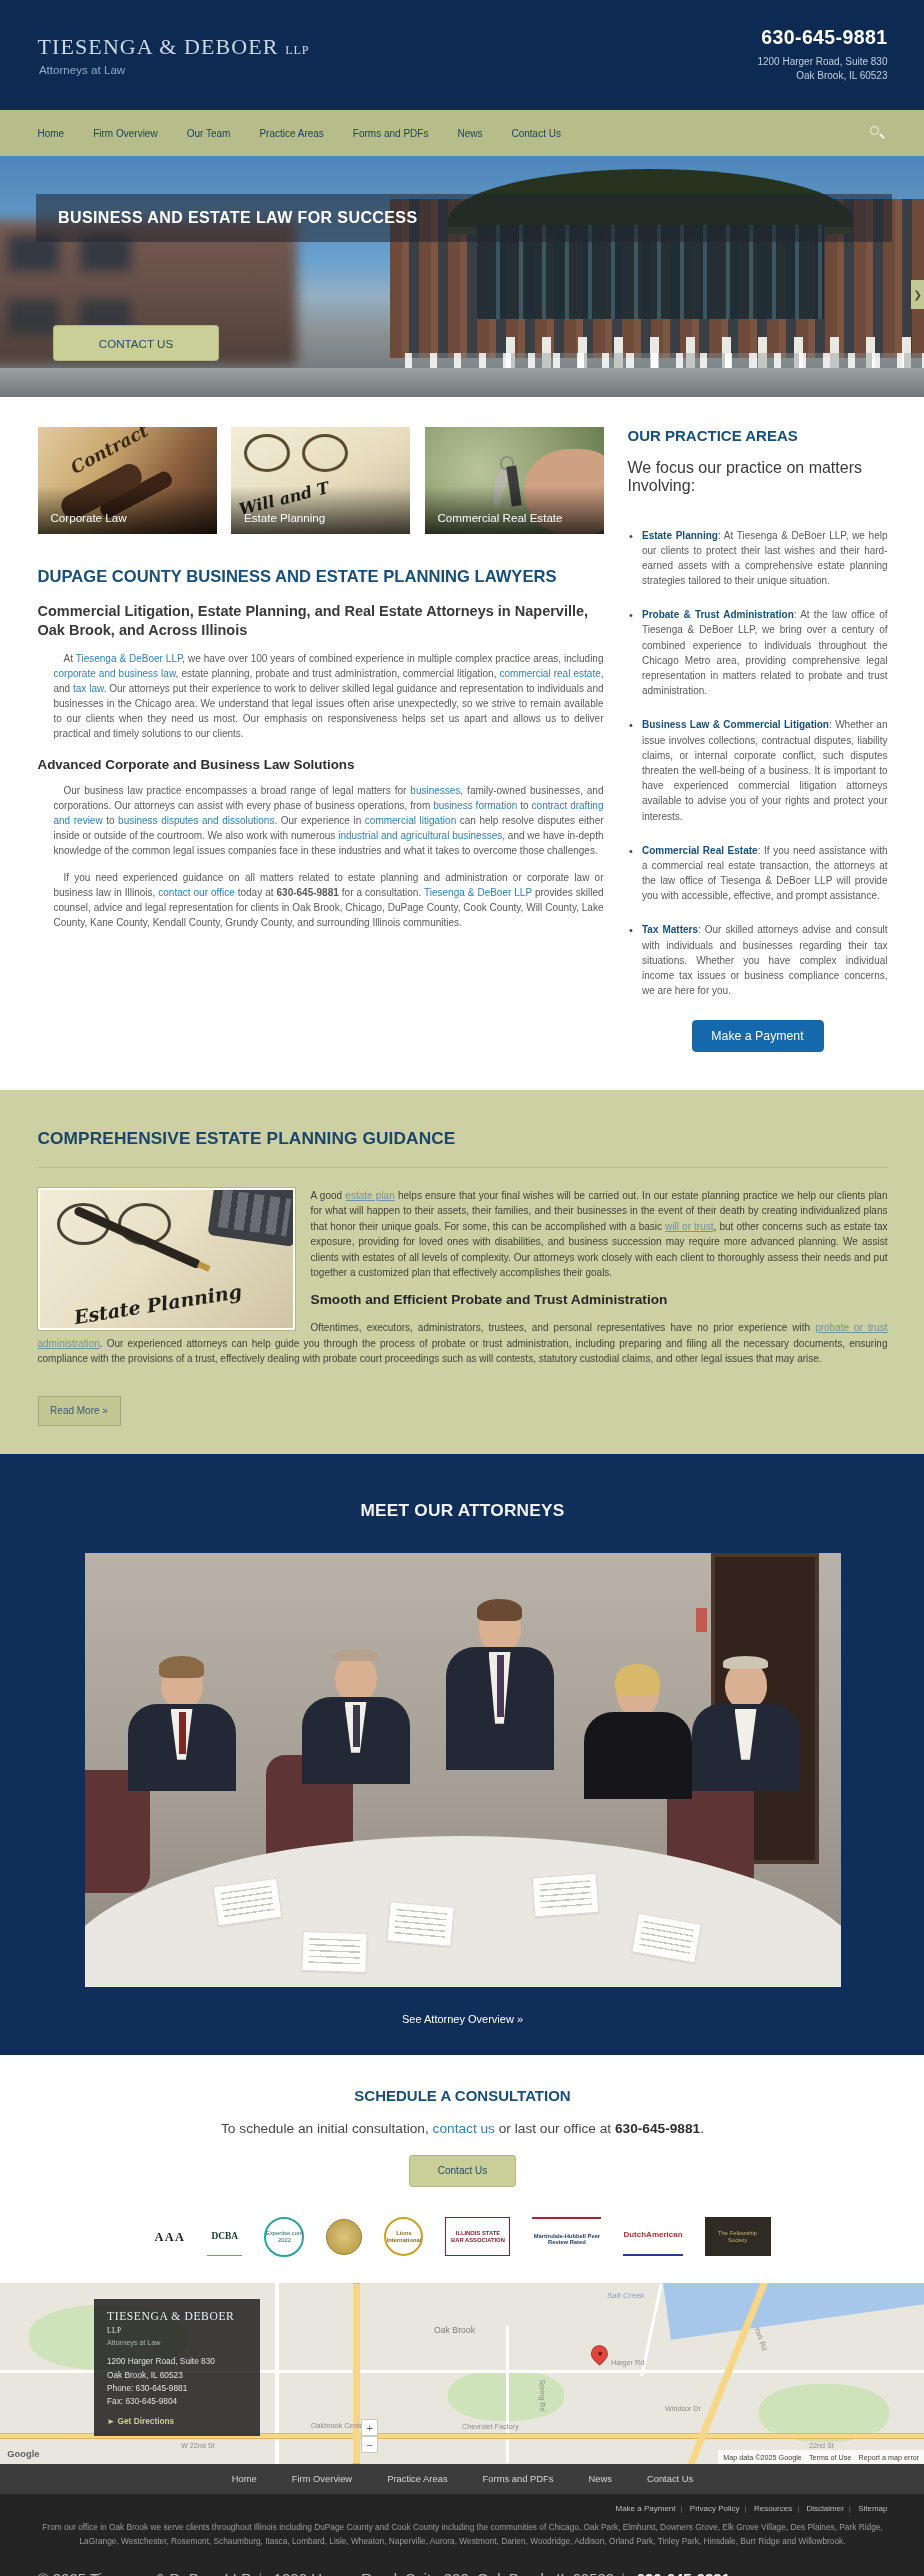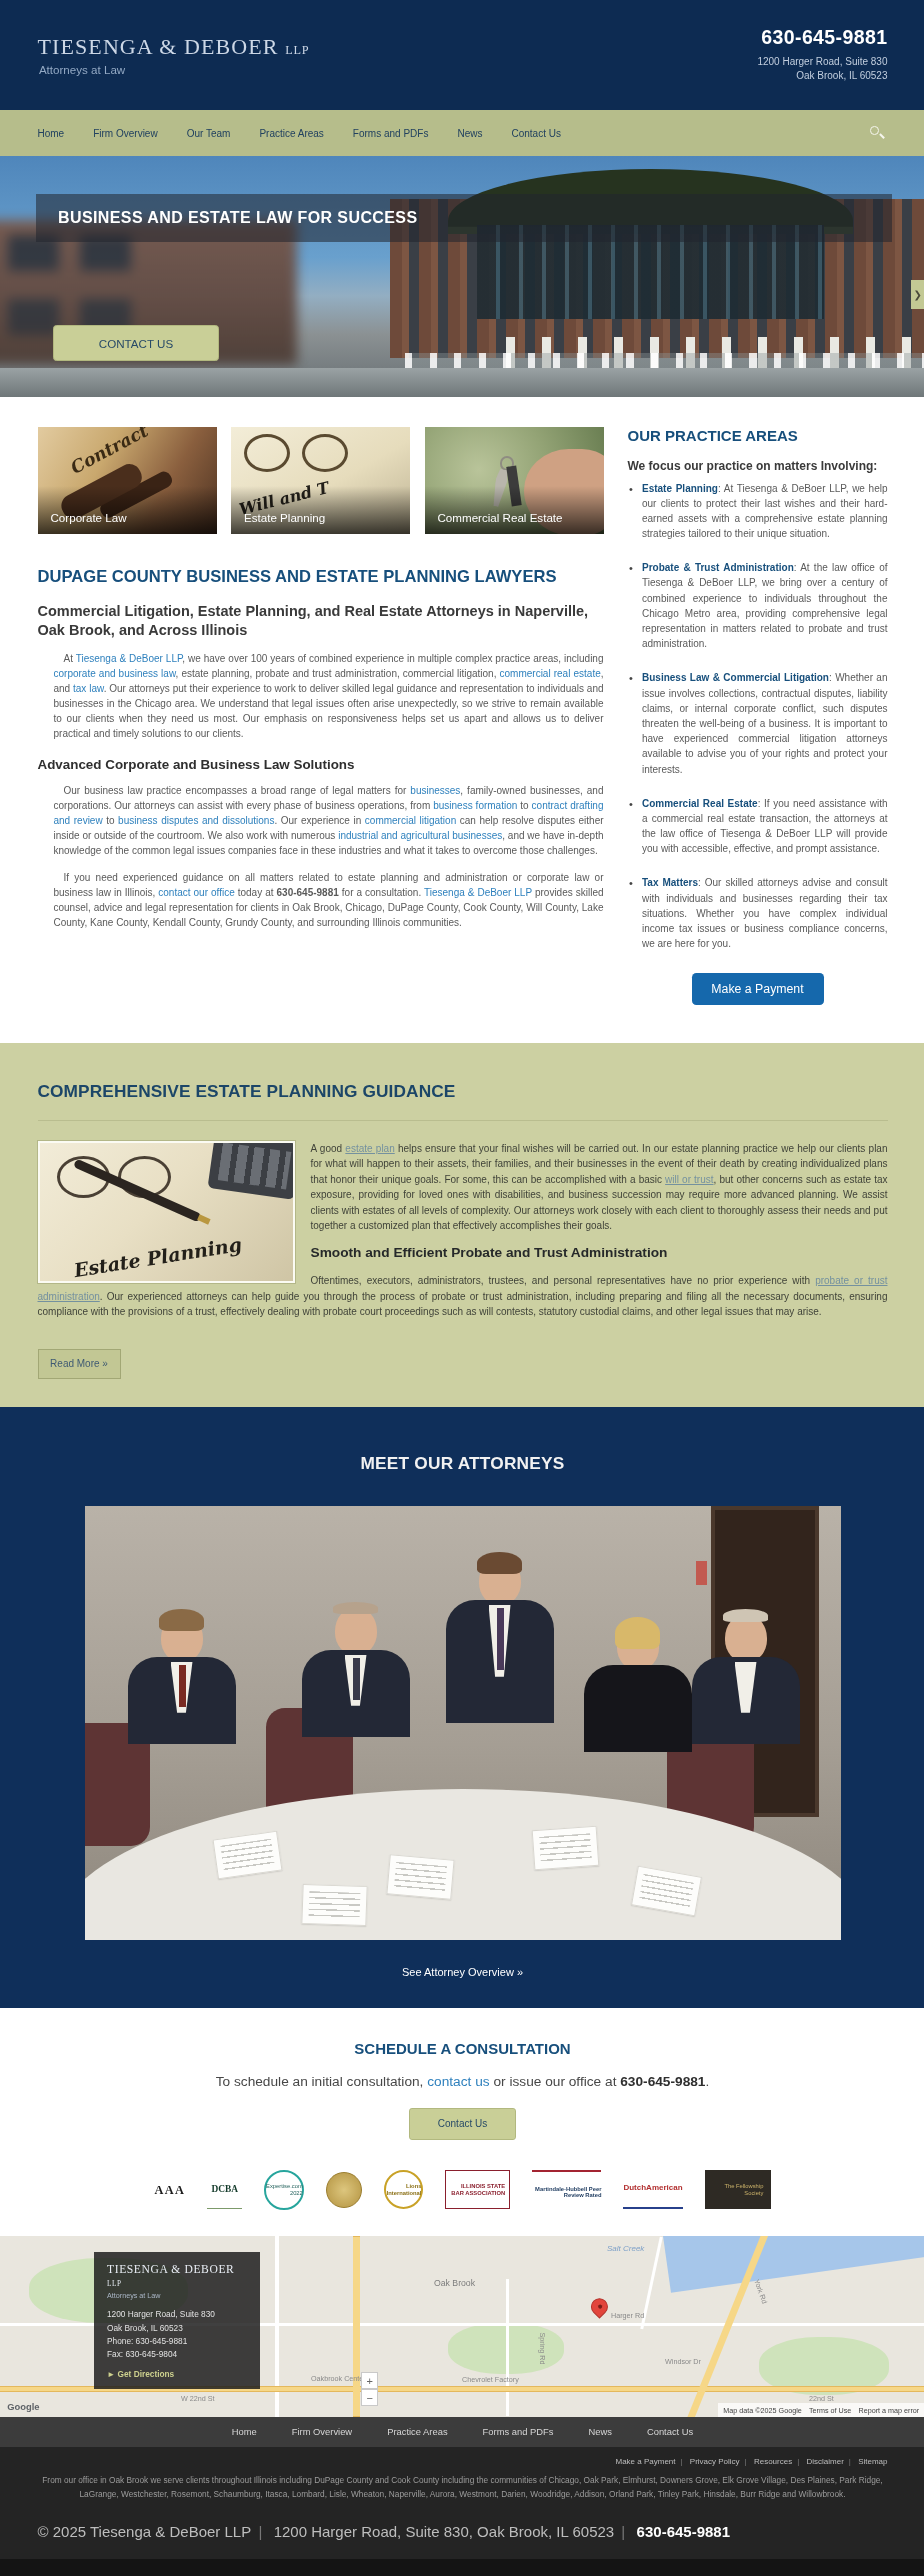--- a/index.html
+++ b/index.html
@@ -83,21 +83,21 @@
       transform:rotate(-8deg); }
   .card3-img .ring { position:absolute; left:75px; top:29px; width:14.5px; height:14.5px; border:2.9px solid #8f8c82; border-radius:50%; }
 
   h1.page-h1 { color:#174f7c; font-size:16.6px; font-weight:bold; margin-bottom:14.5px; }
   h2.page-h2 { color:#3a3a3a; font-size:14.5px; font-weight:bold; line-height:1.35; margin-bottom:10px; }
   .col-left p { font-size:10px; line-height:1.5; text-align:justify; color:#5a5a5a; margin-bottom:11.6px; text-indent:10px;margin-left:16px; }
   .col-left p a, .col-right a.plink { color:#2e80bd; }
   h3.sub-h3 { color:#2f2f2f; font-size:13.4px; font-weight:bold; margin:16px 0 11.6px; }
 
   .pa-title { color:#174f7c; font-size:15px; font-weight:bold; margin-bottom:14.5px; }
-  .pa-sub { color:#3a3a3a; font-size:12px; font-weight:bold; margin-bottom:8px; }
+  .pa-sub { color:#3a3a3a; font-size:16px; font-weight:normal; margin-bottom:33px; }
   .pa-list { list-style:none; }
   .pa-list li { position:relative; padding-left:14.5px; font-size:10px; line-height:1.52; text-align:justify;
       color:#5a5a5a; margin-bottom:19px; }
   .pa-list li::before { content:"•"; position:absolute; left:1.4px; top:0; color:#444; font-size:11px; }
   .pa-list strong a { color:#174f7c; }
   .pay-btn { display:block; margin:22px auto 0; width:132px; height:32px; background:#1568ac; color:#fff;
       border:none; border-radius:4.3px; font-size:12.3px; font-family:"Liberation Sans",sans-serif; cursor:pointer; }
 
   
   .olive-band { background:#ccd0a2; padding:38px 0 27.5px; }
@@ -150,21 +150,21 @@
 
   
   .consult { background:#fff; text-align:center; padding:32px 0 26px; }
   .con-title { color:#174f7c; font-size:15px; font-weight:bold; margin-bottom:17.3px; }
   .con-text { font-size:13.7px; color:#474747; }
   .con-text a { color:#2e80bd; }
   .con-text strong { color:#2f2f2f; }
   .con-btn { display:inline-block; margin-top:19px; background:#c9cf97; border:0.7px solid #b2b87f;
       border-radius:2.9px; color:#274a67; font-size:10px; padding:9.4px 27.5px; }
   .badges { display:flex; justify-content:center; align-items:center; gap:22px; margin-top:30px; }
-  .badge { height:39px; display:flex; align-items:center; justify-content:center; text-align:right;
+  .badge { height:39px; display:flex; align-items:center; justify-content:center; text-align:center;
       font-size:5.8px; color:#555; line-height:1.15; }
   .b-aaa { font-family:"Liberation Serif",serif; font-weight:bold; font-size:12.3px; color:#1c1c1c; letter-spacing:1.4px; }
   .b-dcba { font-family:"Liberation Serif",serif; font-weight:bold; font-size:9.4px; color:#133a2a;
       border-bottom:1.4px solid #7c9a6a; padding:2.9px 4.3px; }
   .b-expertise { width:40px; height:40px; border-radius:50%; border:2.9px solid #27a59d; background:#fff; color:#27655f; }
   .b-seal { width:36px; height:36px; border-radius:50%; background:radial-gradient(#ddc67e,#b39340); border:1.4px solid #9a7d2e; }
   .b-lions { width:39px; height:39px; border-radius:50%; border:2.9px solid #c9a227; color:#8a6f14; font-weight:bold; }
   .b-isba { border:1.4px solid #8a1f2d; color:#8a1f2d; font-weight:bold; padding:3.6px 4.3px; width:65px; }
   .b-mh { color:#1d3a5f; font-weight:bold; width:69px; border-top:2.2px solid #a32431; padding-top:2.9px; }
   .b-dutch { color:#b23030; font-weight:bold; font-size:8px; border-bottom:2.9px solid #27408b; padding-bottom:2.2px; }
@@ -393,21 +393,21 @@
     <div class="paper" style="left:303px;bottom:43px;transform:rotate(5deg);"></div>
     <div class="paper" style="left:448px;bottom:72px;transform:rotate(-4deg);"></div>
     <div class="paper" style="left:549px;bottom:29px;transform:rotate(10deg);"></div>
     <div class="paper" style="left:217px;bottom:14.5px;transform:rotate(2deg);"></div>
   </div>
   <a href="#" class="att-link">See Attorney Overview »</a>
 </section>
 
 <section class="consult">
   <div class="con-title">SCHEDULE A CONSULTATION</div>
-  <div class="con-text"><span>To schedule an initial consultation, </span><a href="#">contact us</a><span> or issue our office at </span><strong>630-645-9881</strong><span>.</span></div>
+  <div class="con-text"><span>To schedule an initial consultation, </span><a href="#">contact us</a><span> or last our office at </span><strong>630-645-9881</strong><span>.</span></div>
   <a href="#" class="con-btn">Contact Us</a>
   <div class="badges">
     <a href="#" class="badge b-aaa">AAA</a>
     <a href="#" class="badge b-dcba">DCBA</a>
     <a href="#" class="badge b-expertise">Expertise.com 2022</a>
     <a href="#" class="badge b-seal"></a>
     <a href="#" class="badge b-lions">Lions International</a>
     <a href="#" class="badge b-isba">ILLINOIS STATE BAR ASSOCIATION</a>
     <a href="#" class="badge b-mh">Martindale-Hubbell Peer Review Rated</a>
     <a href="#" class="badge b-dutch">DutchAmerican</a>

